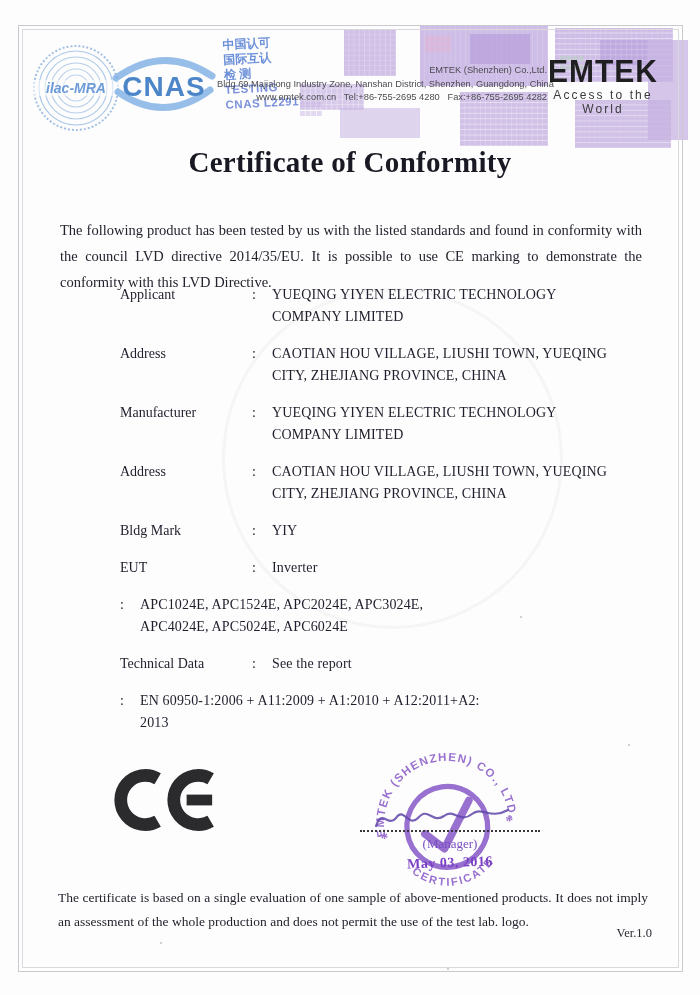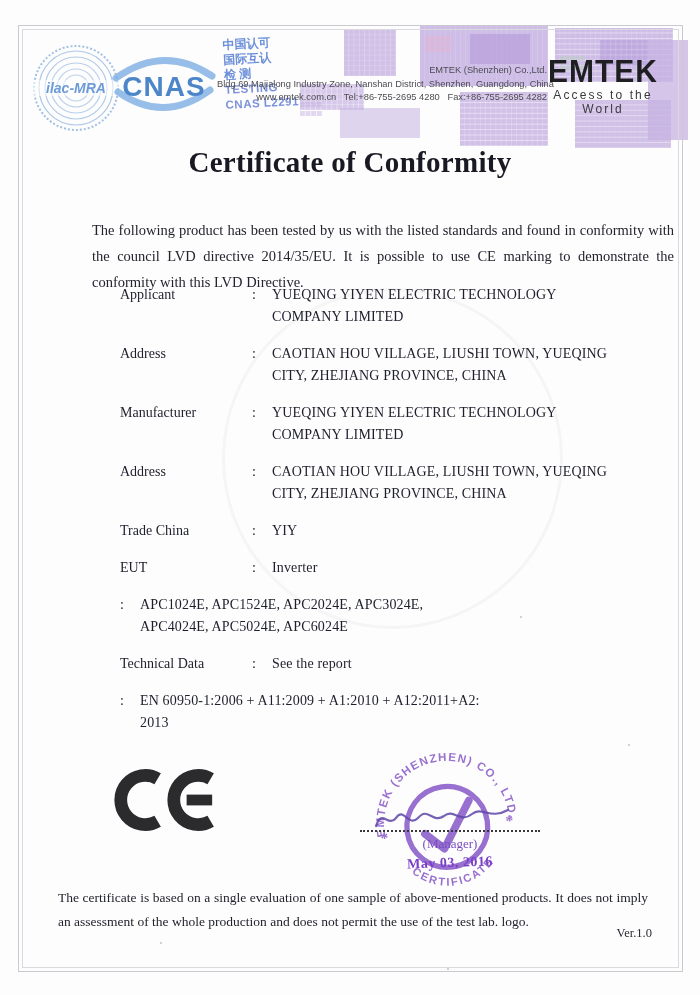--- a/index.html
+++ b/index.html
@@ -22,21 +22,21 @@
   #hq{position:absolute;left:203px;top:64px;width:330px;text-align:right;font-family:"Liberation Sans",sans-serif;
       font-size:9.3px;line-height:13.5px;color:#4c4c52;padding-left:14px;}
   #hq div{white-space:pre;}
   #emtek-logo{position:absolute;left:540px;top:57px;width:126px;text-align:center;font-family:"Liberation Sans",sans-serif;}
   #emtek-logo .word{font-size:30px;font-weight:700;letter-spacing:1px;color:#1f1f22;transform:scaleY(1.02);line-height:30px;}
   #emtek-logo .tag{font-size:12px;letter-spacing:2.1px;color:#3a3a3e;margin-top:1px;}
   
   #title{position:absolute;left:0;top:146px;width:100%;text-align:center;font-size:29px;font-weight:bold;color:#191924;letter-spacing:.3px;}
   #no{position:absolute;left:0;top:185px;width:100%;text-align:center;font-size:13.5px;font-weight:bold;color:#20202c;letter-spacing:.3px;}
   
-  #intro{position:absolute;left:60px;top:217px;width:582px;font-size:14.5px;line-height:26px;text-align:justify;color:#23232e;margin-left:32px;}
+  #intro{position:absolute;left:60px;top:217px;width:582px;font-size:14.5px;line-height:26px;text-align:justify;color:#23232e;}
   #footnote{position:absolute;left:58px;top:886px;width:590px;font-size:13.5px;line-height:23.5px;text-align:justify;color:#23232e;}
   #version{position:absolute;right:48px;top:926px;font-size:12.5px;color:#2a2a33;text-align:center;}
   
   #fields{position:absolute;left:120px;top:284px;width:480px;}
   .field-row{display:flex;margin-bottom:15px;font-size:14px;line-height:22px;color:#1e1e2c;}
   .f-label{width:132px;flex:none;}
   .f-colon{width:20px;flex:none;}
   .f-value{width:345px;flex:none;letter-spacing:.15px;}
   
   #ce{position:absolute;left:112px;top:764px;}
@@ -140,21 +140,21 @@
         <span class="f-value">YUEQING YIYEN ELECTRIC TECHNOLOGY COMPANY LIMITED</span>
       </div>
 
       <div class="field-row">
         <span class="f-label">Address</span>
         <span class="f-colon">:</span>
         <span class="f-value">CAOTIAN HOU VILLAGE, LIUSHI TOWN, YUEQING CITY, ZHEJIANG PROVINCE, CHINA</span>
       </div>
 
       <div class="field-row">
-        <span class="f-label">Trade China</span>
+        <span class="f-label">Bldg Mark</span>
         <span class="f-colon">:</span>
         <span class="f-value">YIY</span>
       </div>
 
       <div class="field-row">
         <span class="f-label">EUT</span>
         <span class="f-colon">:</span>
         <span class="f-value">Inverter</span>
       </div>
 

